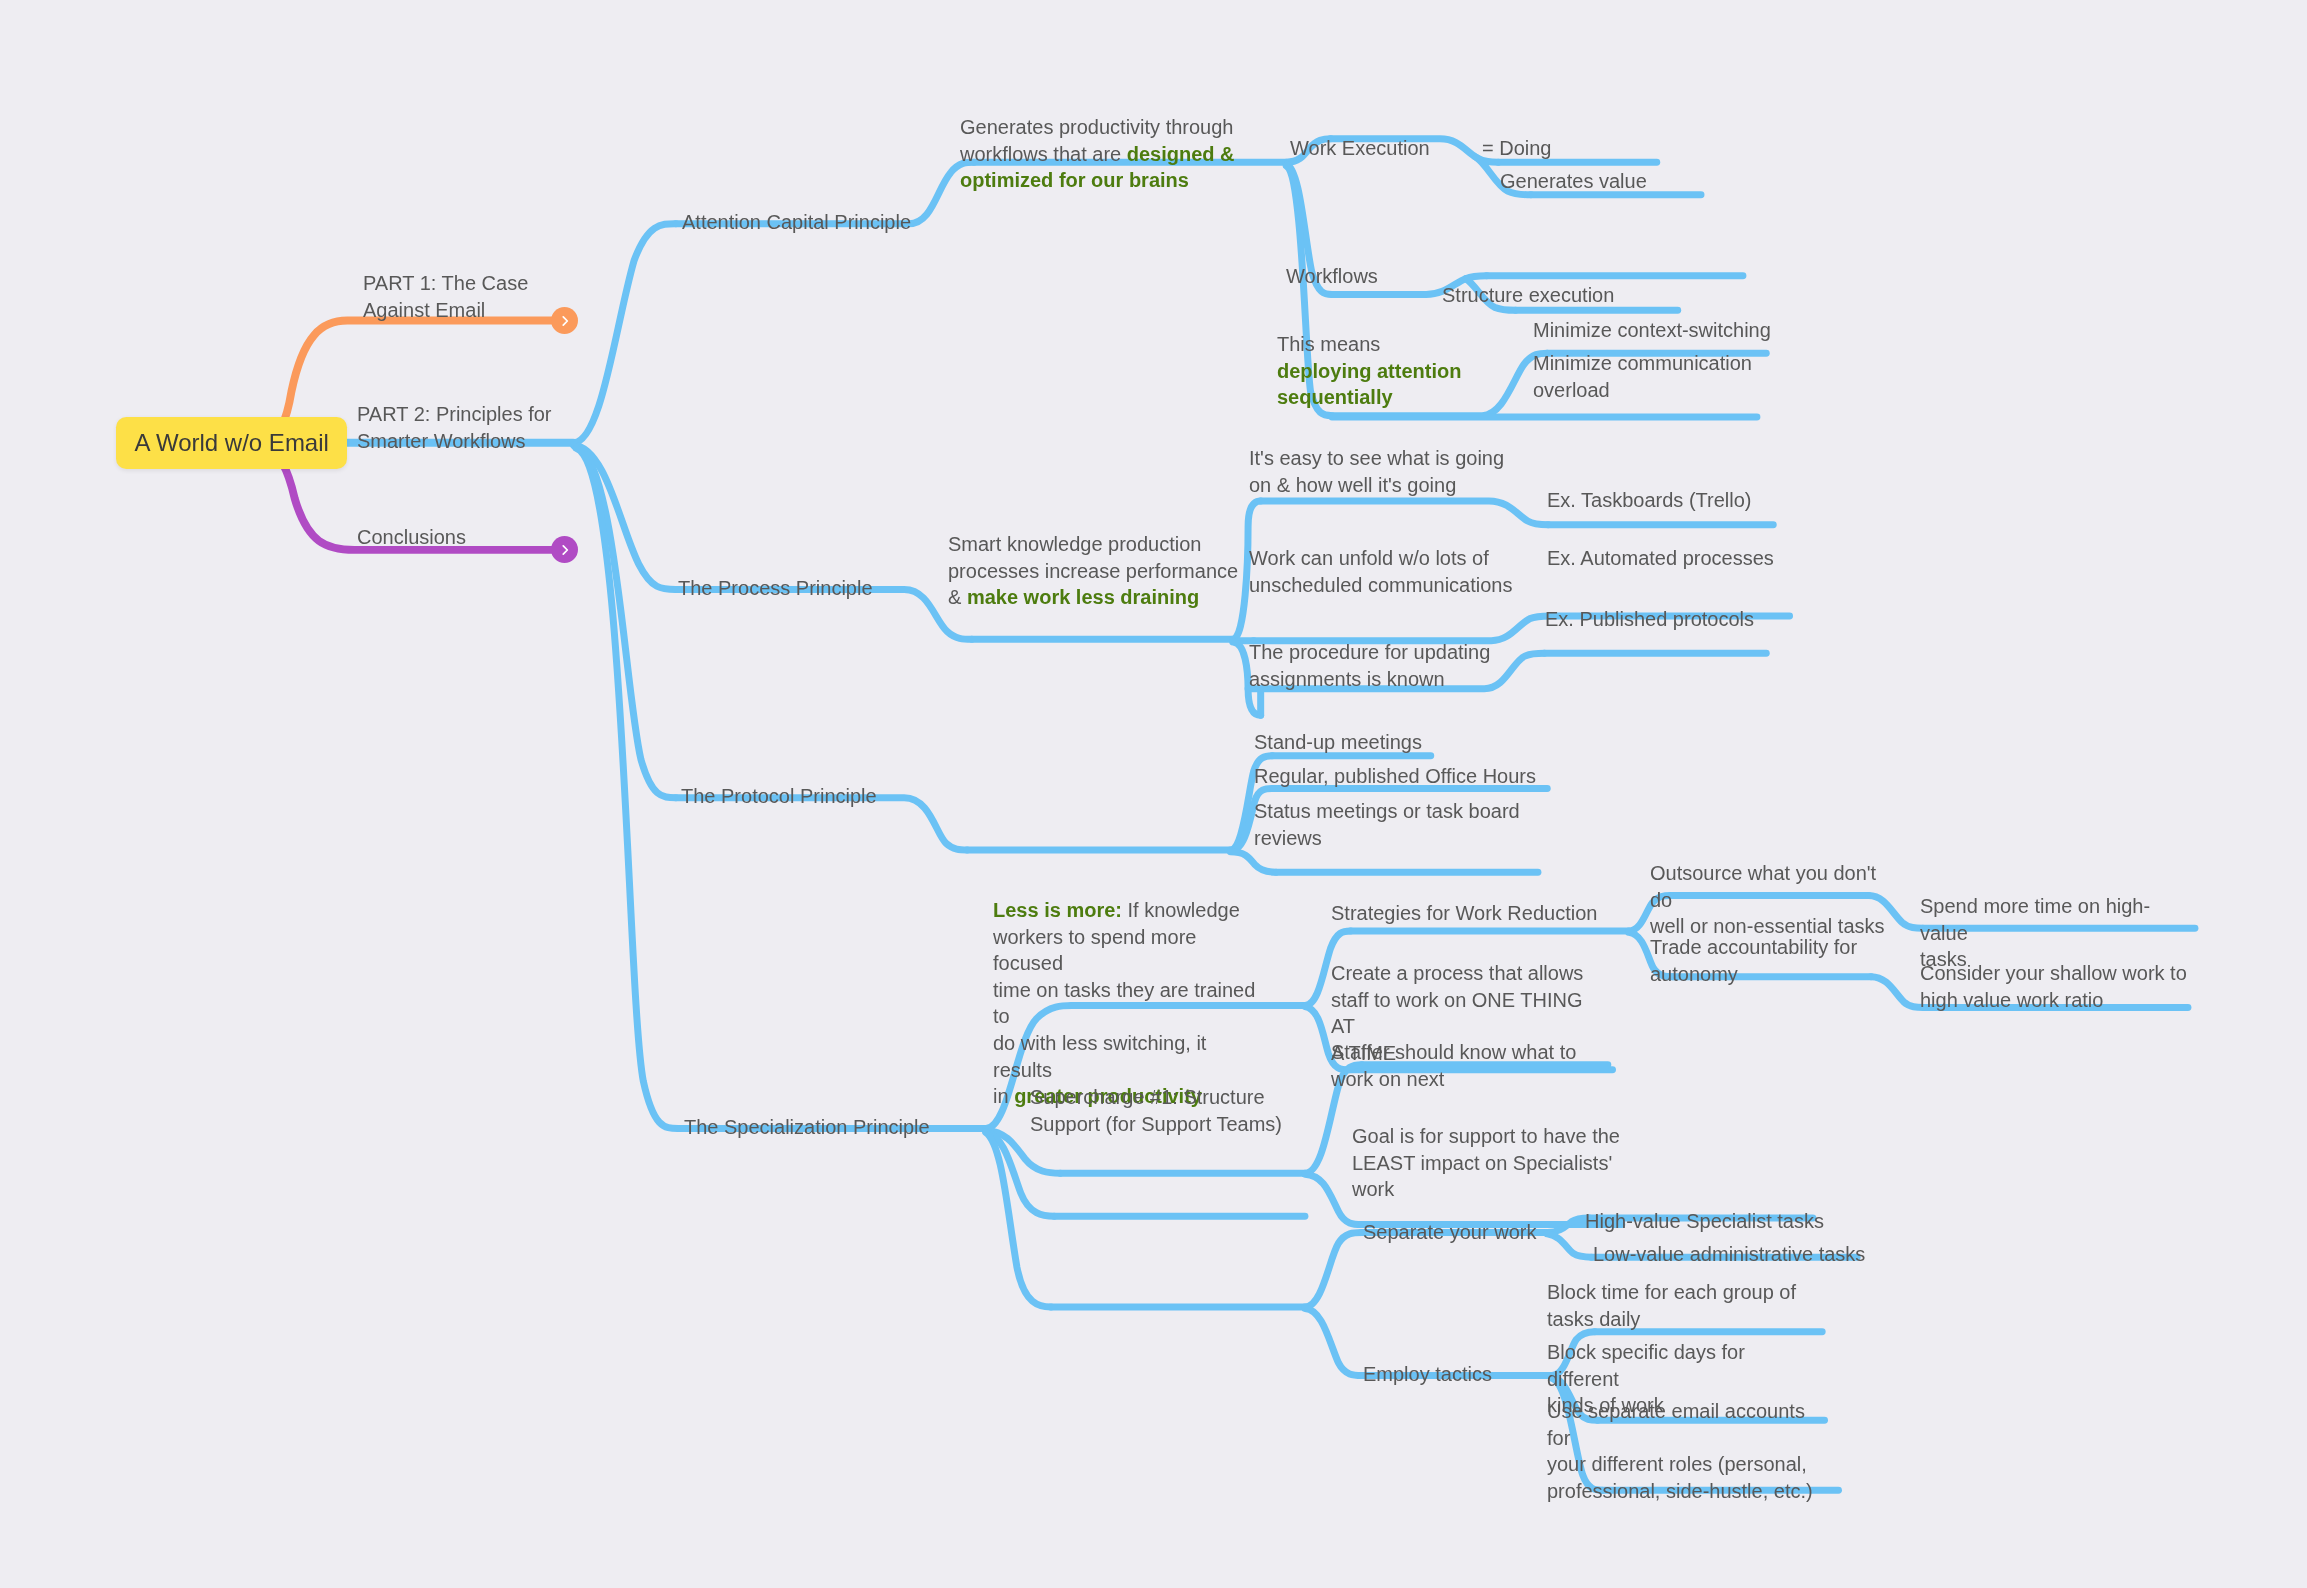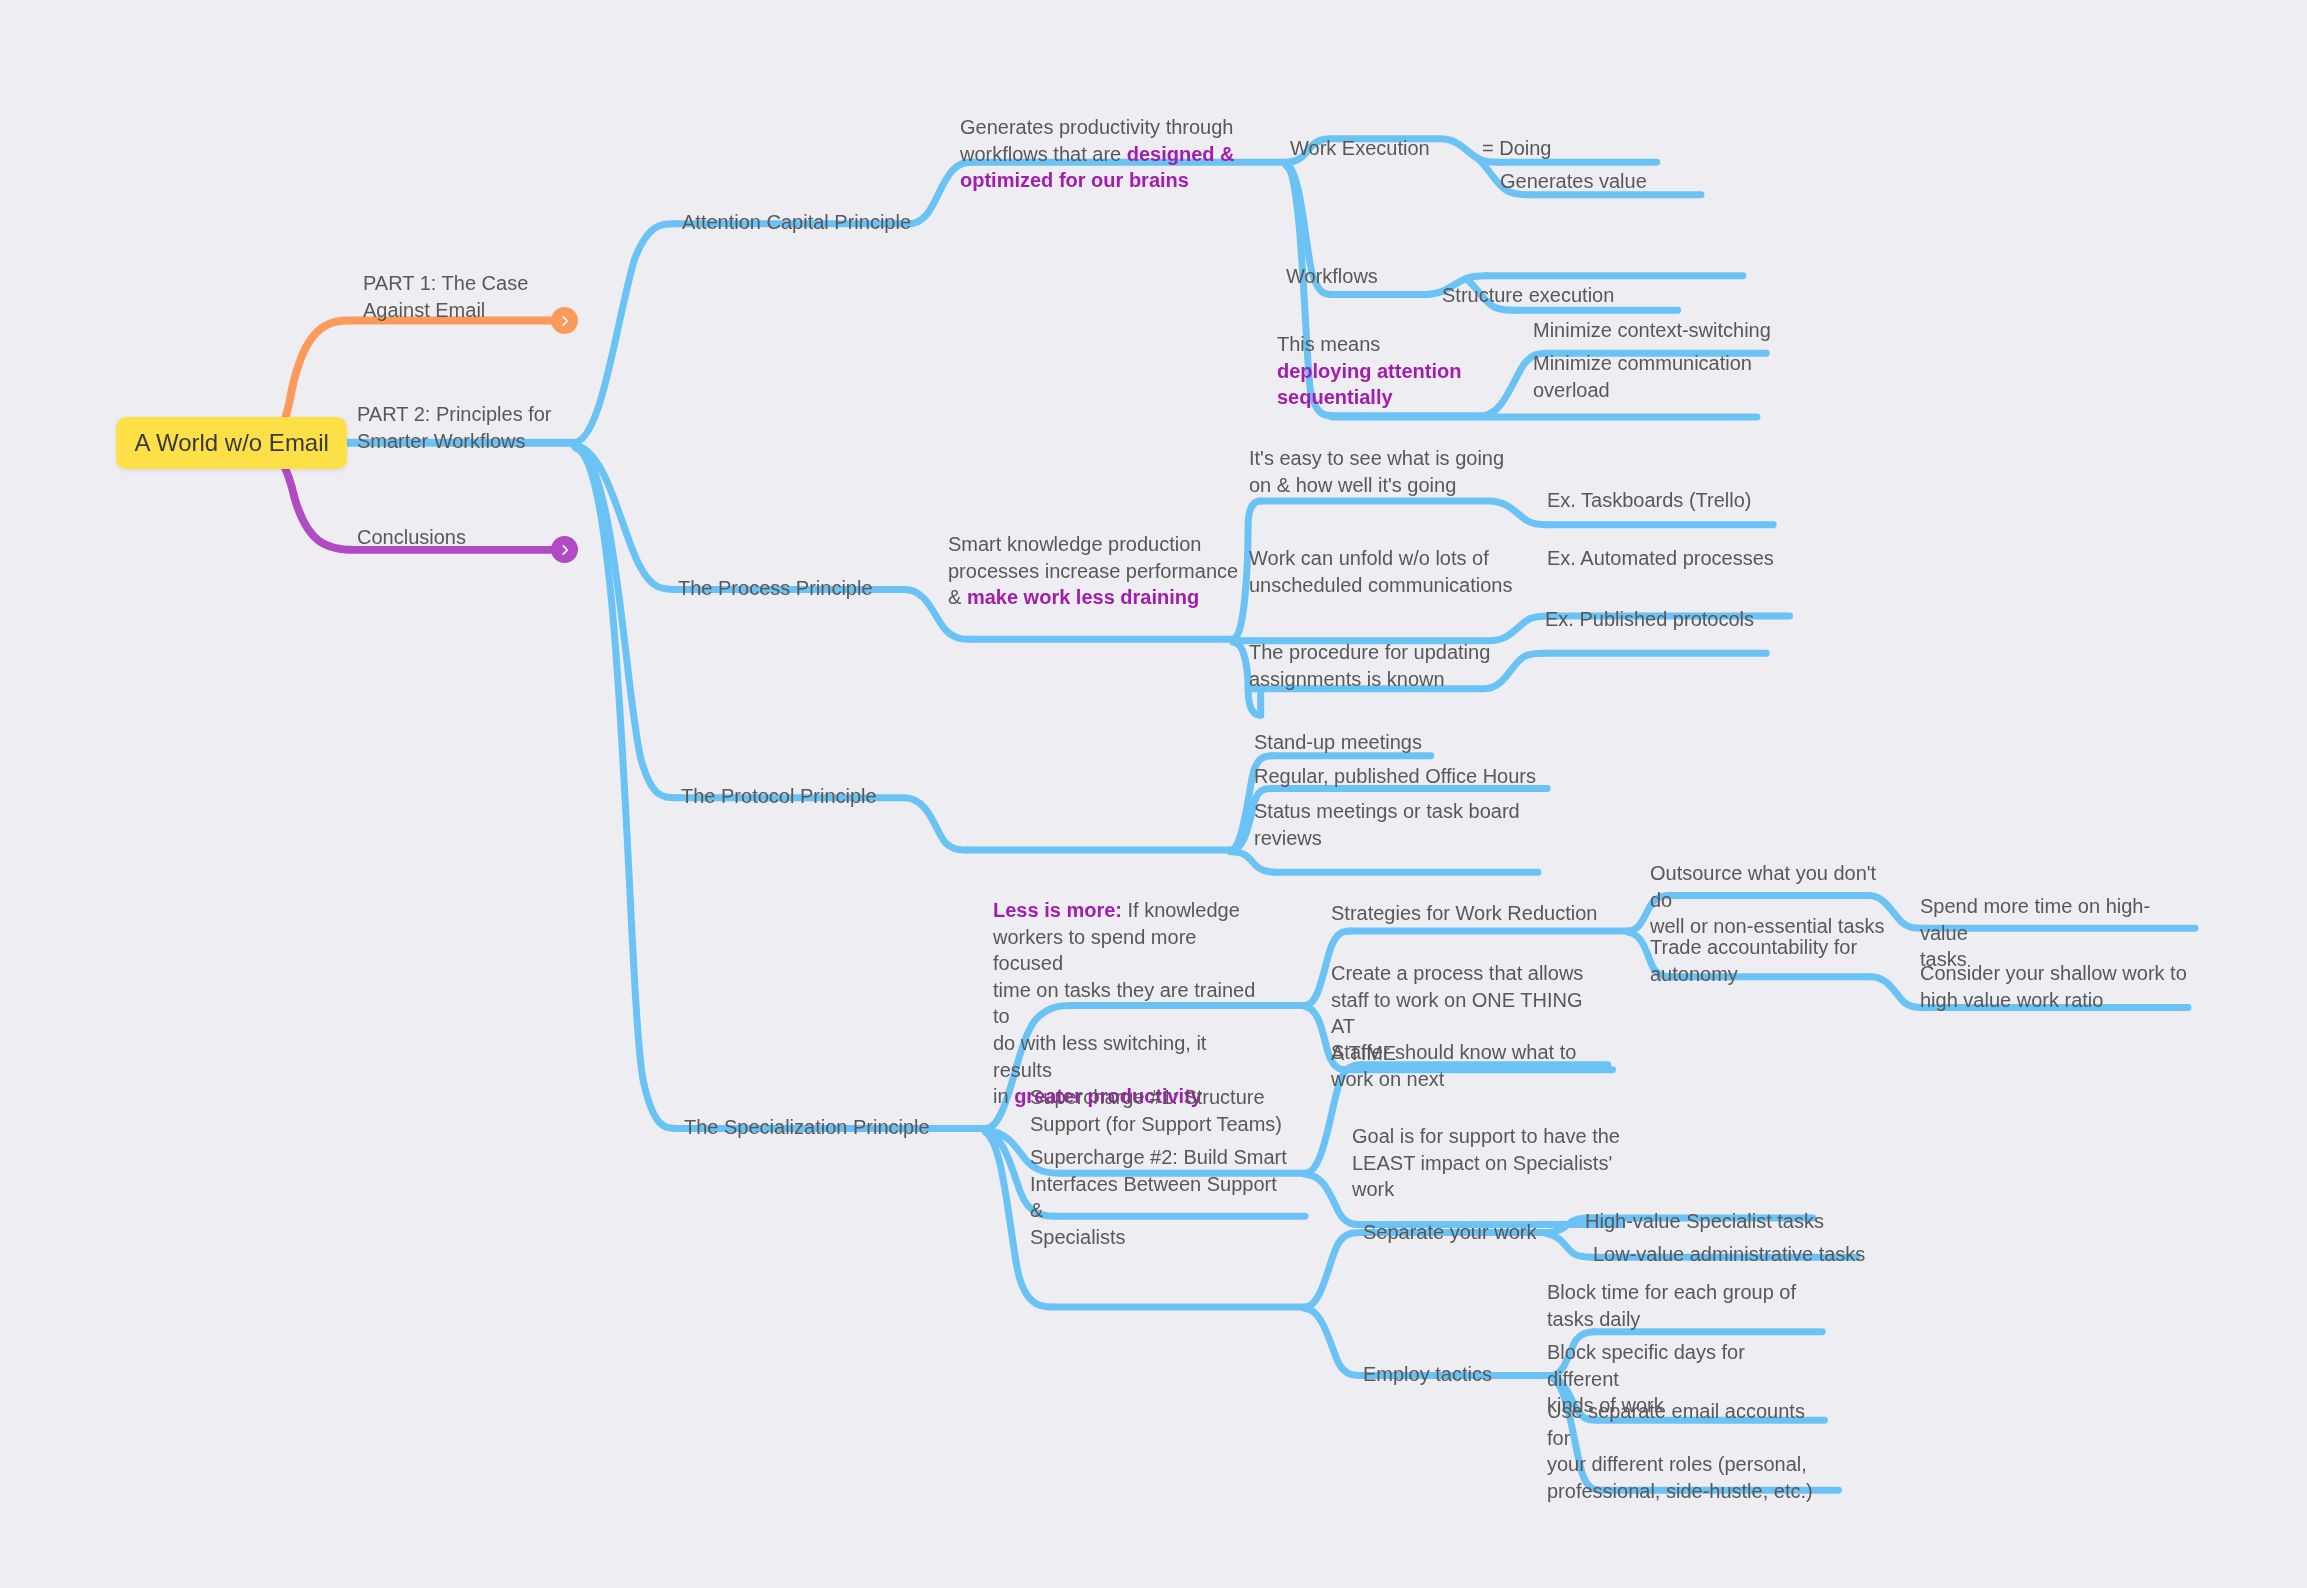--- a/index.html
+++ b/index.html
@@ -1,20 +1,20 @@
 <!DOCTYPE html>
 <html style="font-size:7.5px"><head>
 <meta charset="utf-8">
 <style>
   html,body{margin:0;padding:0;background:#eeedf2;}
   body{font-family:"Liberation Sans",sans-serif;}
   #canvas{position:relative;width:2307px;height:1588px;background:#eeedf2;overflow:hidden;}
   #wires{position:absolute;left:0;top:0;width:2307px;height:1588px;}
   .node{position:absolute;color:#585858;font-size:20px;line-height:1.33;white-space:pre-line;}
-  .node b{font-weight:bold;color:#a21caf;}
+  .node b{font-weight:bold;color:#4d7c0f;}
   .root{
     position:absolute;background:#fde047;border-radius:10.3px;
     padding:12px 18.6px;font-size:24px;color:#3a3a3a;
     box-shadow:0 1.4px 4.7px rgba(0,0,0,.07);
     white-space:nowrap;
   }
   .toggle{position:absolute;width:27px;height:27px;border-radius:50%;
     display:flex;align-items:center;justify-content:center;}
   .toggle svg{display:block;}
 </style>
@@ -226,23 +226,20 @@
 A TIME</div>
 
   <div class="node" style="left:1030px;top:1084px;width:261px;">Supercharge #1: Structure
 Support (for Support Teams)</div>
   <div class="node" style="left:1331px;top:1039px;width:252px;">Staffer should know what to
 work on next</div>
   <div class="node" style="left:1352px;top:1123px;width:270px;">Goal is for support to have the
 LEAST impact on Specialists'
 work</div>
 
-  <div class="node" style="left:1030px;top:1144px;width:261px;">Supercharge #2: Build Smart
-Interfaces Between Support &amp;
-Specialists</div>
 
 
   <div class="node" style="left:1363px;top:1219px;">Separate your work</div>
   <div class="node" style="left:1585px;top:1208px;">High-value Specialist tasks</div>
   <div class="node" style="left:1593px;top:1241px;">Low-value administrative tasks</div>
 
   <div class="node" style="left:1363px;top:1361px;">Employ tactics</div>
   <div class="node" style="left:1547px;top:1279px;width:252px;">Block time for each group of
 tasks daily</div>
   <div class="node" style="left:1547px;top:1339px;width:266px;">Block specific days for different

